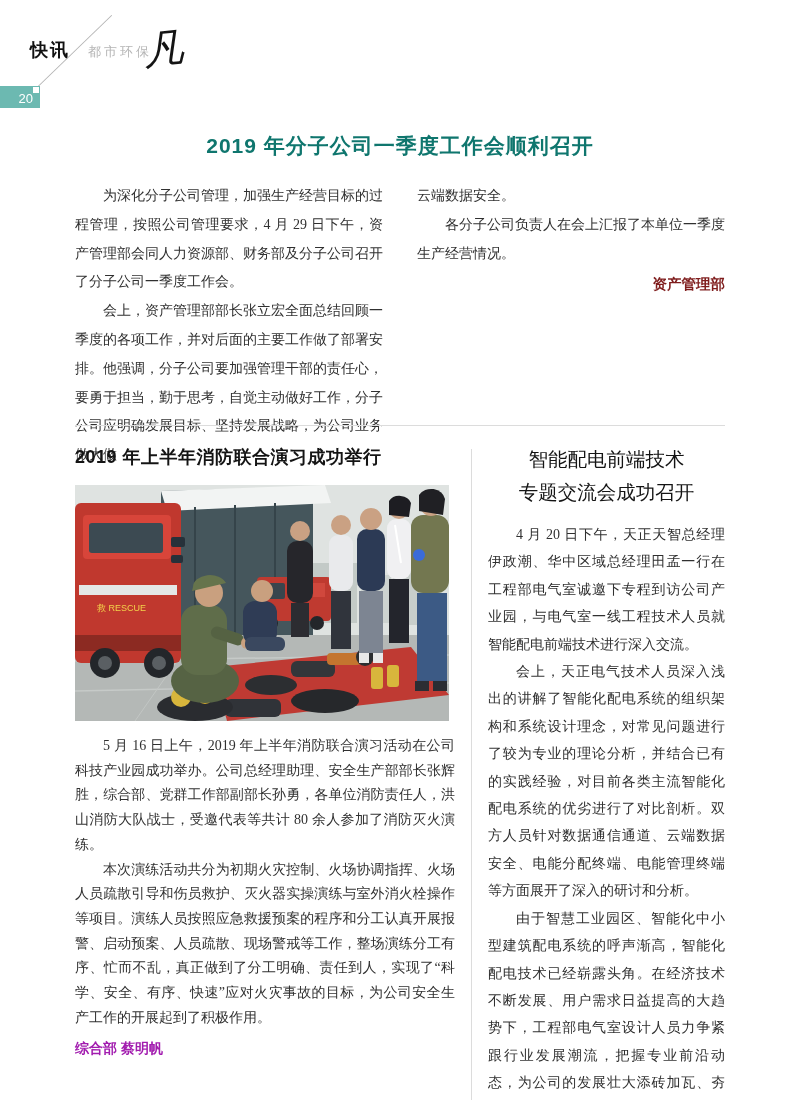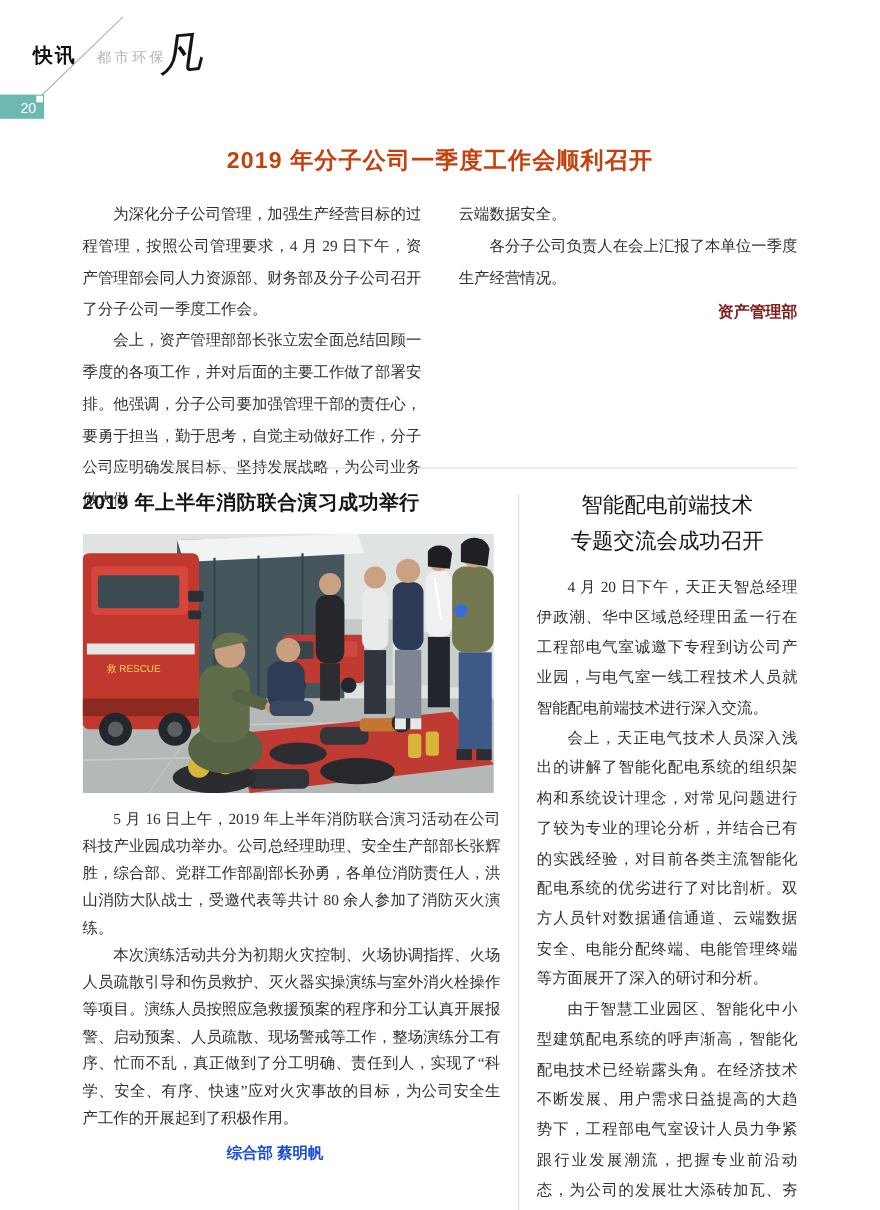--- a/index.html
+++ b/index.html
@@ -37,21 +37,21 @@
     font-family:"Liberation Sans","DejaVu Sans",sans-serif;
     font-size:13px;color:#ffffff;
   }
   .page-badge .notch{
     position:absolute;right:1px;top:1px;width:6px;height:6px;background:#ffffff;
   }
   
   #article1{position:absolute;left:75px;top:132px;width:650px;}
   .a1-title{
     text-align:center;font-family:"Liberation Sans","DejaVu Sans",sans-serif;
-    font-weight:700;font-size:21px;color:#c2410c;margin:0 0 22px;letter-spacing:1px;
+    font-weight:700;font-size:21px;color:#0f766e;margin:0 0 22px;letter-spacing:1px;
   }
   .a1-cols{display:flex;gap:34px;}
   .a1-col{flex:1;font-size:14px;line-height:28.8px;text-align:justify;}
   .a1-col p{margin:0;text-indent:2em;}
   .a1-col p.cont{text-indent:0;}
   .a1-sign{
     font-family:"Liberation Sans","DejaVu Sans",sans-serif;font-weight:700;
     font-size:14.5px;text-align:right;margin-top:2px;color:#7f1d1d;
   }
   
@@ -63,21 +63,21 @@
   .low-right{flex:1;}
   .a2-title{
     font-family:"Liberation Sans","DejaVu Sans",sans-serif;font-weight:700;
     font-size:18px;color:#141414;margin:2px 0 16px;letter-spacing:0.5px;
   }
   .photo-frame{width:374px;height:236px;overflow:hidden;}
   .a2-body{margin-top:13px;font-size:14px;line-height:24.7px;text-align:justify;}
   .a2-body p{margin:0;text-indent:2em;}
   .a2-sign{
     font-family:"Liberation Sans","DejaVu Sans",sans-serif;font-weight:700;
-    font-size:14px;text-align:center;padding-right:30px;margin-top:10px;color:#1d4ed8;
+    font-size:14px;text-align:left;padding-right:30px;margin-top:10px;color:#a21caf;
   }
   .a3-title{
     text-align:center;font-family:"Liberation Sans","DejaVu Sans",sans-serif;
     font-weight:400;font-size:19.5px;line-height:33px;color:#141414;margin:0 0 12px;
   }
   .a3-body{font-size:14px;line-height:27.4px;text-align:justify;}
   .a3-body p{margin:0;text-indent:2em;}
 </style>
 </head>
 <body>

